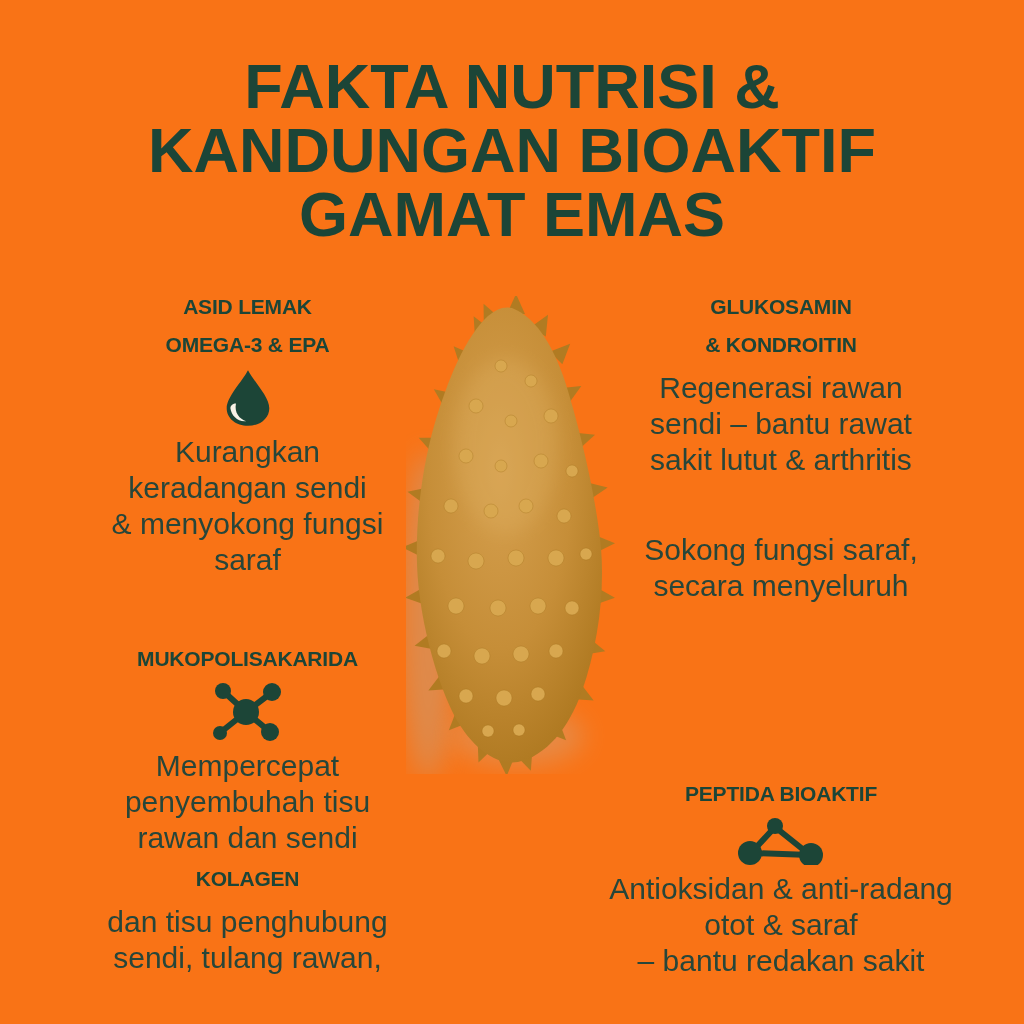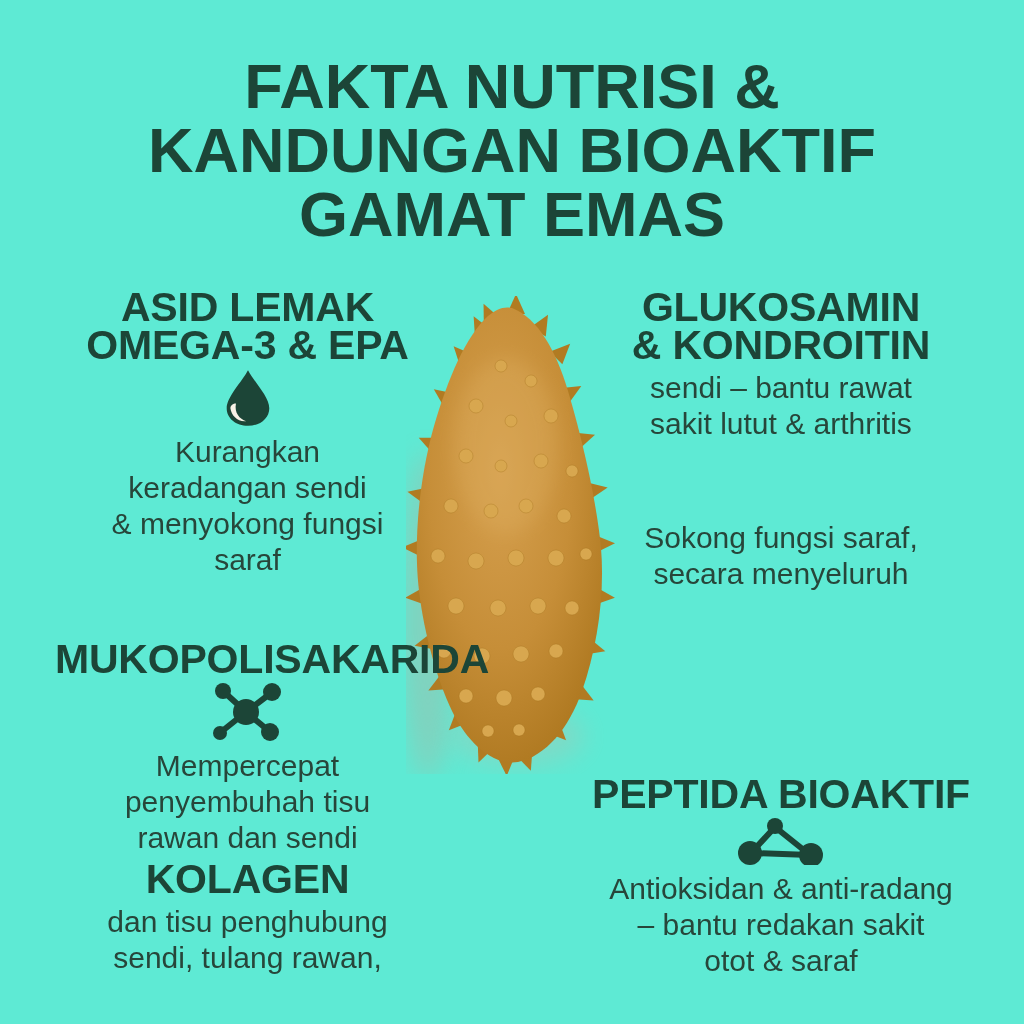--- a/index.html
+++ b/index.html
@@ -1,31 +1,31 @@
 <!DOCTYPE html>
 <html><head>
 <meta charset="utf-8">
 <style>
   html,body{margin:0;padding:0;}
   .page{
     position:relative;width:1024px;height:1024px;overflow:hidden;
-    background:#5eead4;
+    background:#f97316;
     font-family:"Liberation Sans", sans-serif;
     color:#27463a;
   }
   .title{
     position:absolute;top:54px;left:0;right:0;text-align:center;
     font-size:63px;line-height:64px;font-weight:800;color:#1c4537;
     letter-spacing:0px;
   }
   .section{position:absolute;text-align:center;}
   .sec-left{left:55px;width:385px;}
   .sec-right{left:586px;width:390px;}
   .sec-heading{
-    font-size:41px;line-height:38px;font-weight:800;color:#1c4537;
+    font-size:21px;line-height:38px;font-weight:800;color:#1c4537;
     letter-spacing:-0.2px;
   }
   .sec-body{font-size:30px;line-height:36px;color:#27463a;margin-top:6px;}
   .icon-wrap{display:block;margin:4px auto 2px auto;line-height:0;}
   .cucumber{position:absolute;left:406px;top:296px;width:212px;height:478px;}
 </style>
 </head>
 <body>
 
 <div class="page">
@@ -189,27 +189,28 @@
       <div>sendi, tulang rawan,</div>
     </div>
   </div>
 
   <div class="section sec-right" style="top:288px">
     <div class="sec-heading">
       <div>GLUKOSAMIN</div>
       <div>&amp; KONDROITIN</div>
     </div>
     <div class="sec-body">
+      <div>Regenerasi rawan</div>
       <div>sendi – bantu rawat</div>
       <div>sakit lutut &amp; arthritis</div>
     </div>
   </div>
 
   <div class="section sec-right" style="top:518px">
-    <div class="sec-body" style="margin-top:2px">
+    <div class="sec-body" style="margin-top:14px">
       <div>Sokong fungsi saraf,</div>
       <div>secara menyeluruh</div>
     </div>
   </div>
 
   <div class="section sec-right" style="top:775px">
     <div class="sec-heading">
       <div>PEPTIDA BIOAKTIF</div>
     </div>
     <span class="icon-wrap">
@@ -221,18 +222,18 @@
         </g>
         <g fill="#1c4537">
           <circle cx="38" cy="9" r="8"></circle>
           <circle cx="13" cy="36" r="12"></circle>
           <circle cx="74" cy="38" r="12"></circle>
         </g>
       </svg>
     </span>
     <div class="sec-body">
       <div>Antioksidan &amp; anti-radang</div>
+      <div>otot &amp; saraf</div>
       <div>– bantu redakan sakit</div>
-      <div>otot &amp; saraf</div>
     </div>
   </div>
 
 </div>
 
 </body></html>

